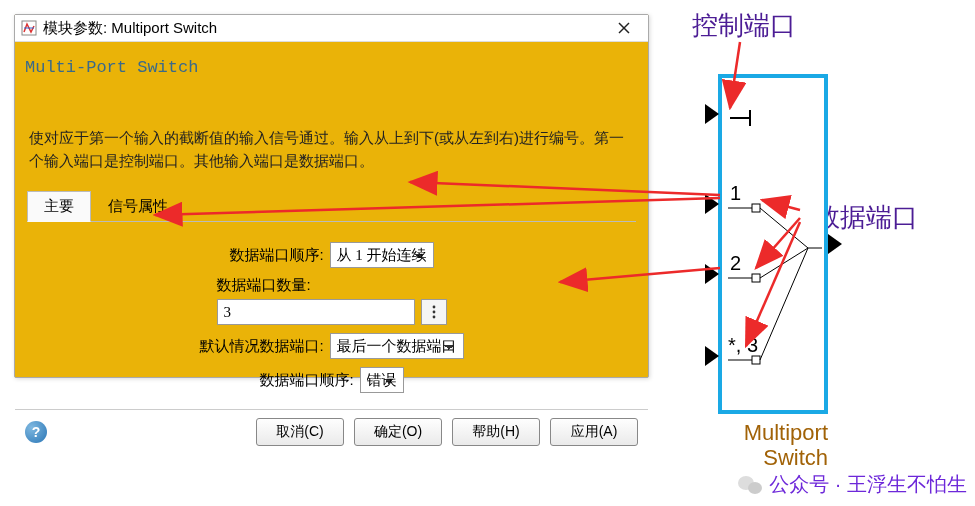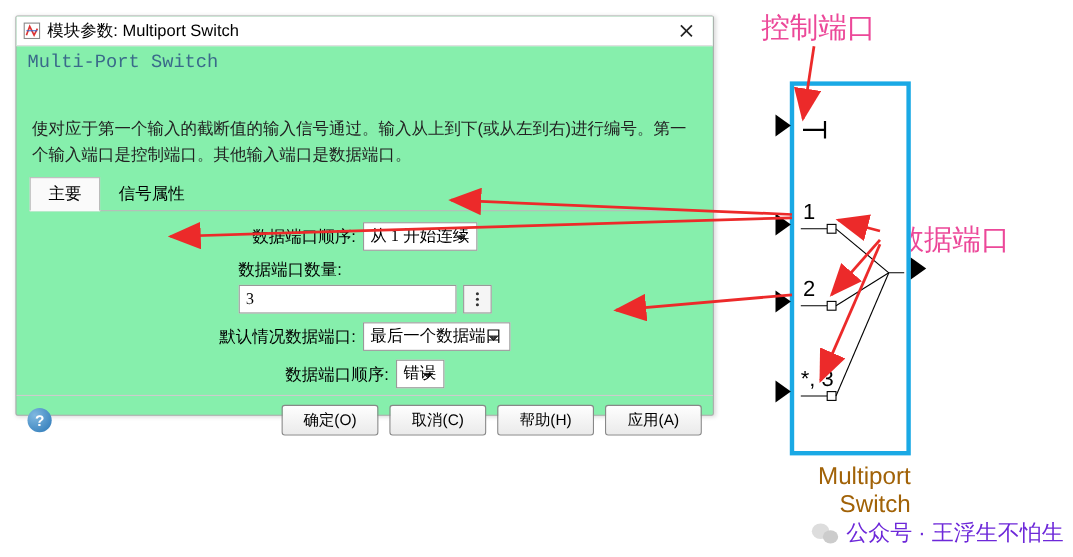--- a/index.html
+++ b/index.html
@@ -14,24 +14,25 @@
     overflow: hidden;
   }
   .dialog {
     position: absolute;
     left: 14px;
     top: 14px;
     width: 635px;
     height: 364px;
     border: 1px solid #aaa;
     border-radius: 2px;
-    background: #86efac;
+    background: #eab308;
     box-shadow: 1px 1px 4px rgba(0,0,0,0.15);
     display: flex;
     flex-direction: column;
+    gap: 10px;
   }
   .titlebar {
     height: 30px;
     border-bottom: 1px solid #ddd;
     display: flex;
     align-items: center;
     padding: 0 6px 0 6px;
     background: #fff;
   }
   .title-icon {
@@ -171,21 +172,21 @@
   
   .diagram {
     position: absolute;
     left: 680px;
     top: 8px;
     width: 290px;
     height: 490px;
   }
   .anno {
     position: absolute;
-    color: #ec4899;
+    color: #4c1d95;
     font-size: 26px;
     font-weight: 500;
     white-space: nowrap;
   }
   .block {
     position: absolute;
     left: 38px;
     top: 66px;
     width: 110px;
     height: 340px;
@@ -297,22 +298,22 @@
       <span class="lbl">数据端口顺序:</span>
       <select class="sel">
         <option>错误</option>
       </select>
     </div>
   </div>
 
   <div class="footer">
     <div class="help-icon">?</div>
     <div class="spacer"></div>
+    <button class="btn">取消(C)</button>
     <button class="btn">确定(O)</button>
-    <button class="btn">取消(C)</button>
     <button class="btn">帮助(H)</button>
     <button class="btn">应用(A)</button>
   </div>
 </div>
 
 <div class="diagram">
   <div class="anno" style="left:12px; top:0;">控制端口</div>
   <div class="anno" style="left:134px; top:192px;">数据端口</div>
 
   <div class="block">

